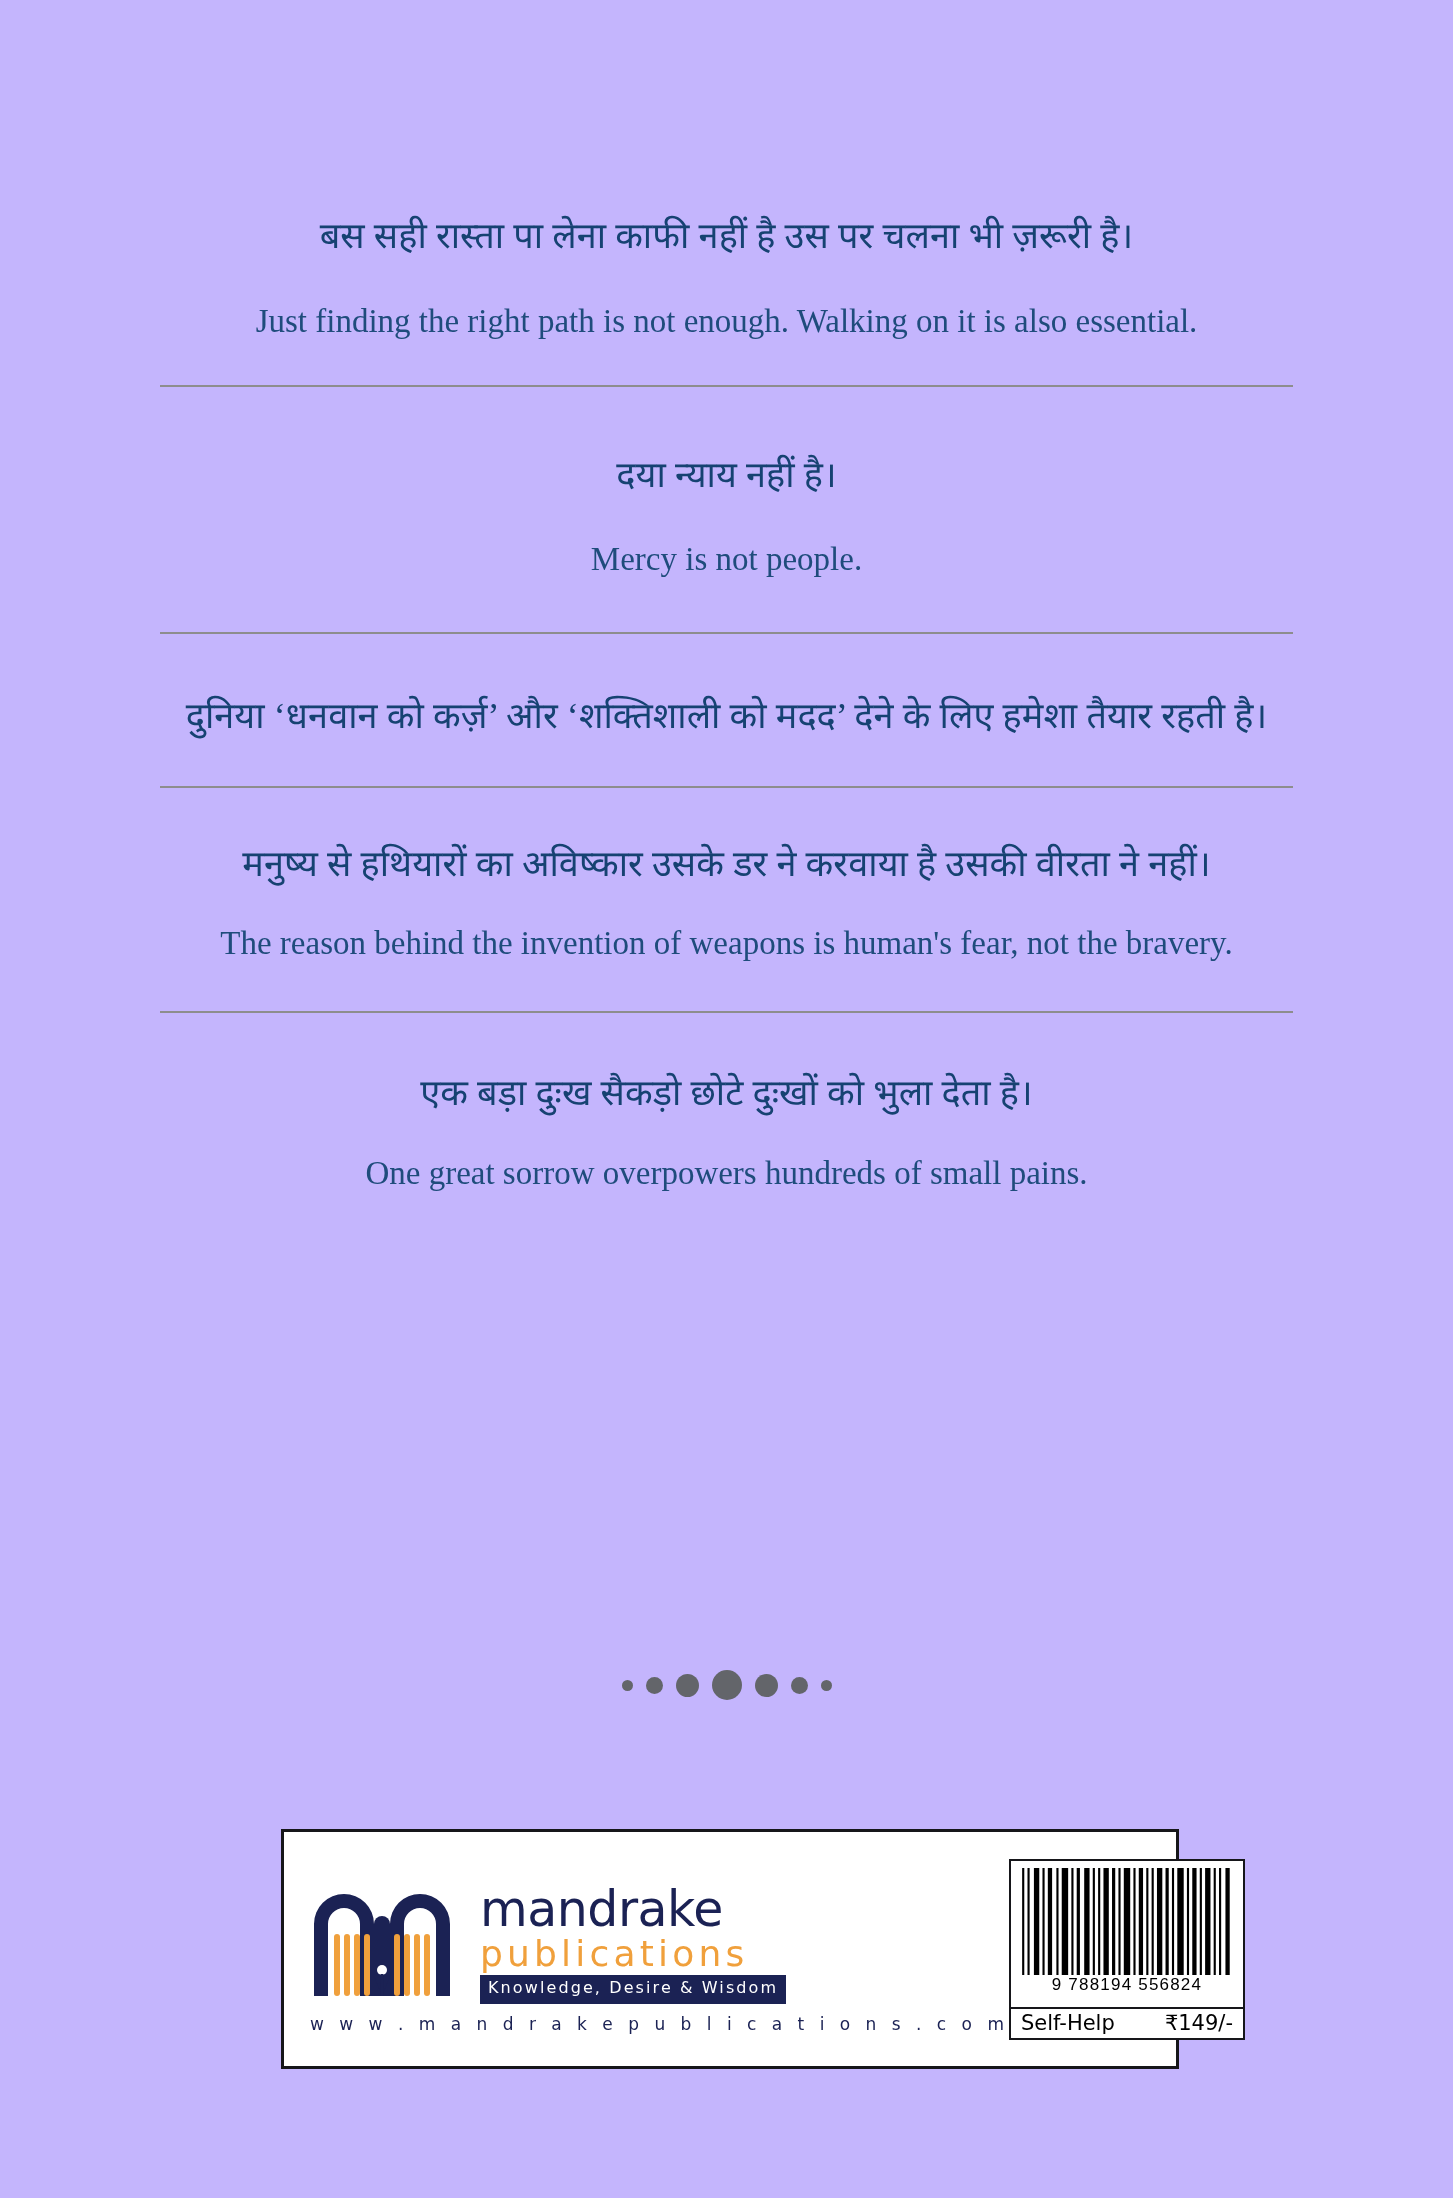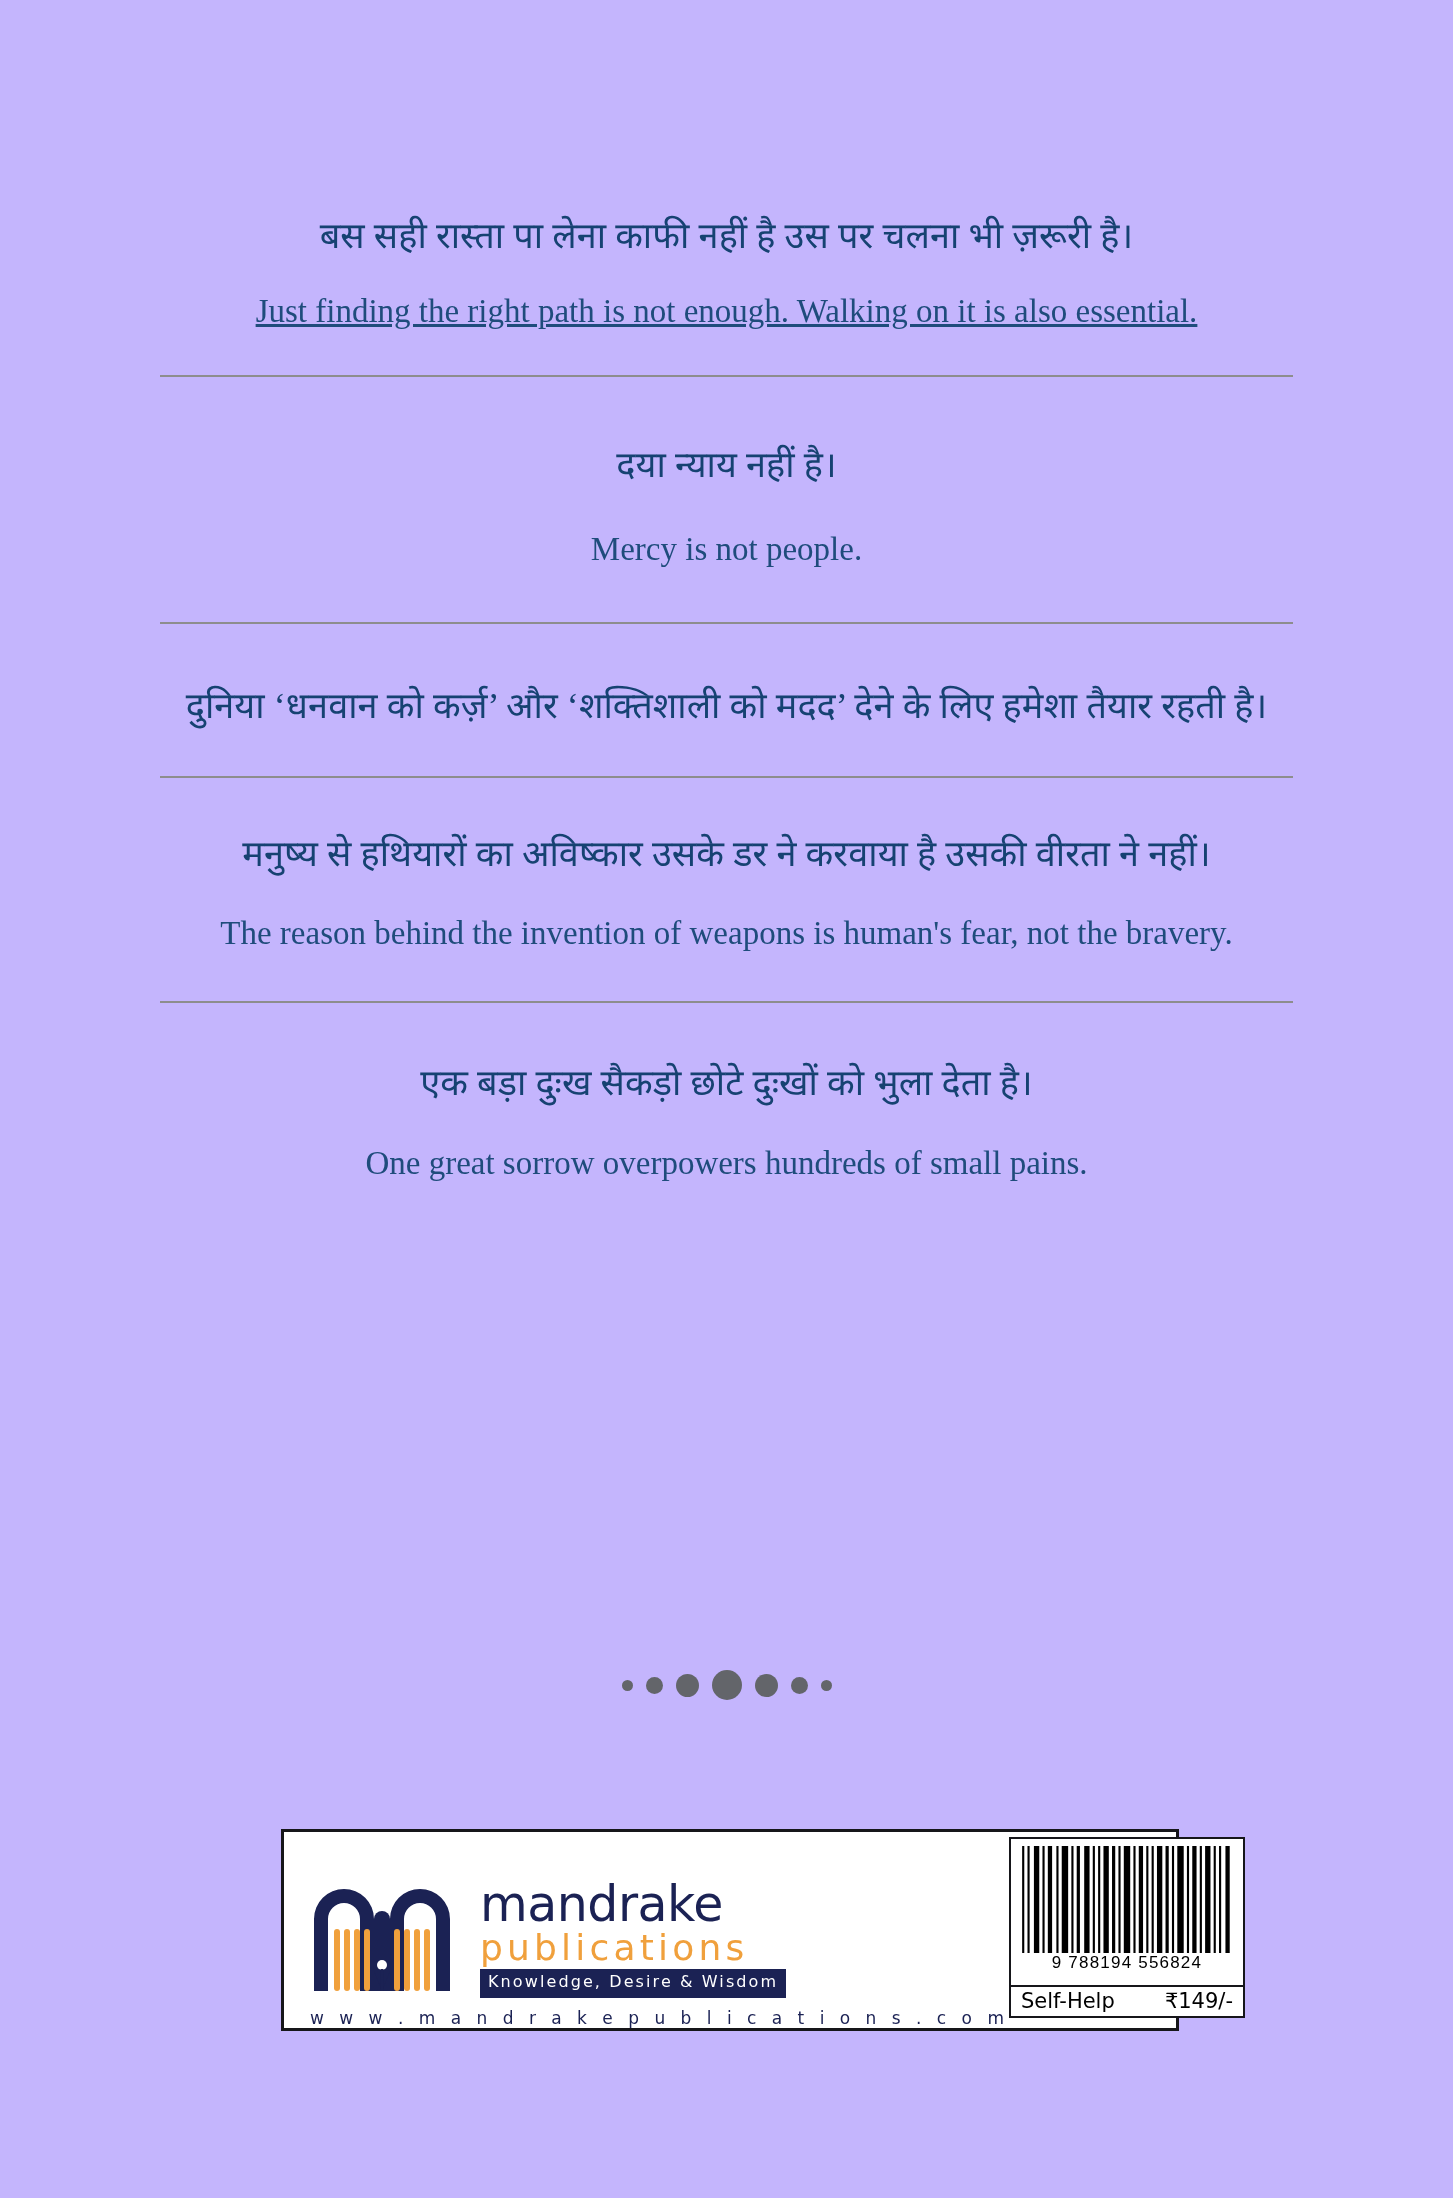--- a/index.html
+++ b/index.html
@@ -57,21 +57,21 @@
 
   .divider {
     height: 0;
     border-top: 2px solid #8d8d8d;
     margin: 0;
     width: 100%;
   }
 
   
   .b1 { margin-top: 0px; }
-  .b1 .english { margin-top: 26px; text-decoration: underline; }
+  .b1 .english { margin-top: 36px; }
   .sep1 { margin-top: 42px; }
 
   .b2 { margin-top: 62px; }
   .b2 .english { margin-top: 36px; }
   .sep2 { margin-top: 50px; }
 
   .b3 { margin-top: 56px; }
   .b3 .english { margin-top: 34px; }
   .sep3 { margin-top: 44px; }
 
@@ -103,26 +103,26 @@
   .d1 { width: 17px; height: 17px; }
   .d2 { width: 23px; height: 23px; }
   .d3 { width: 30px; height: 30px; }
 
   
   .pub-panel {
     position: absolute;
     left: 281px;
     top: 1829px;
     width: 898px;
-    height: 202px;
+    height: 240px;
     border: 3px solid #16161a;
     background: #ffffff;
     box-sizing: border-box;
     display: flex;
-    align-items: flex-end;
+    align-items: center;
   }
 
   .logo-area {
     flex: 1 1 auto;
     position: relative;
     padding: 14px 0 0 22px;
     display: flex;
     flex-direction: column;
     box-sizing: border-box;
   }

